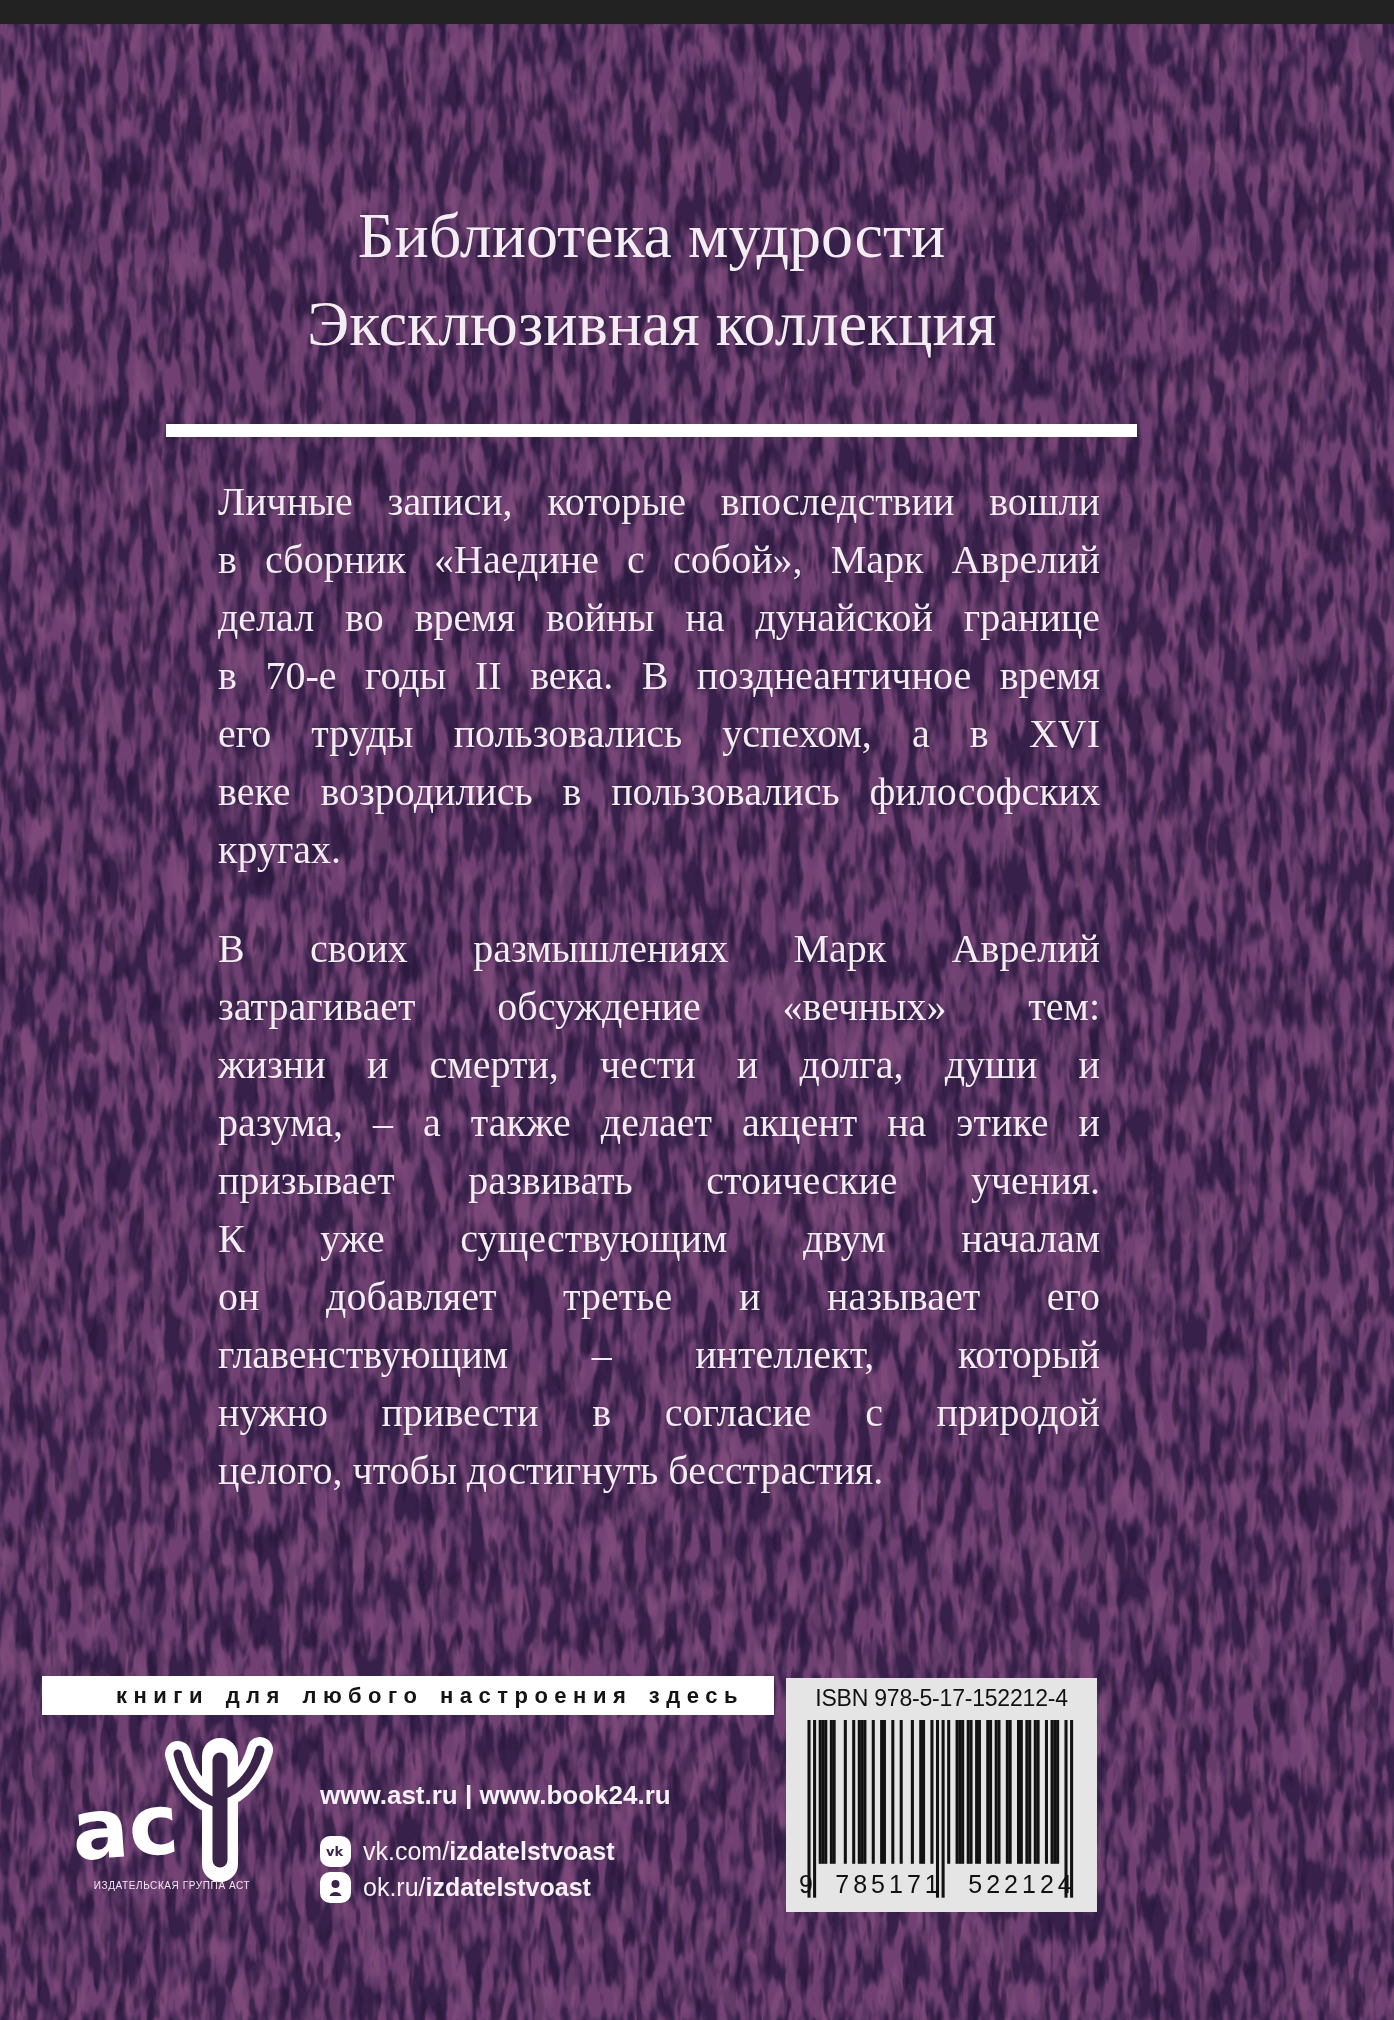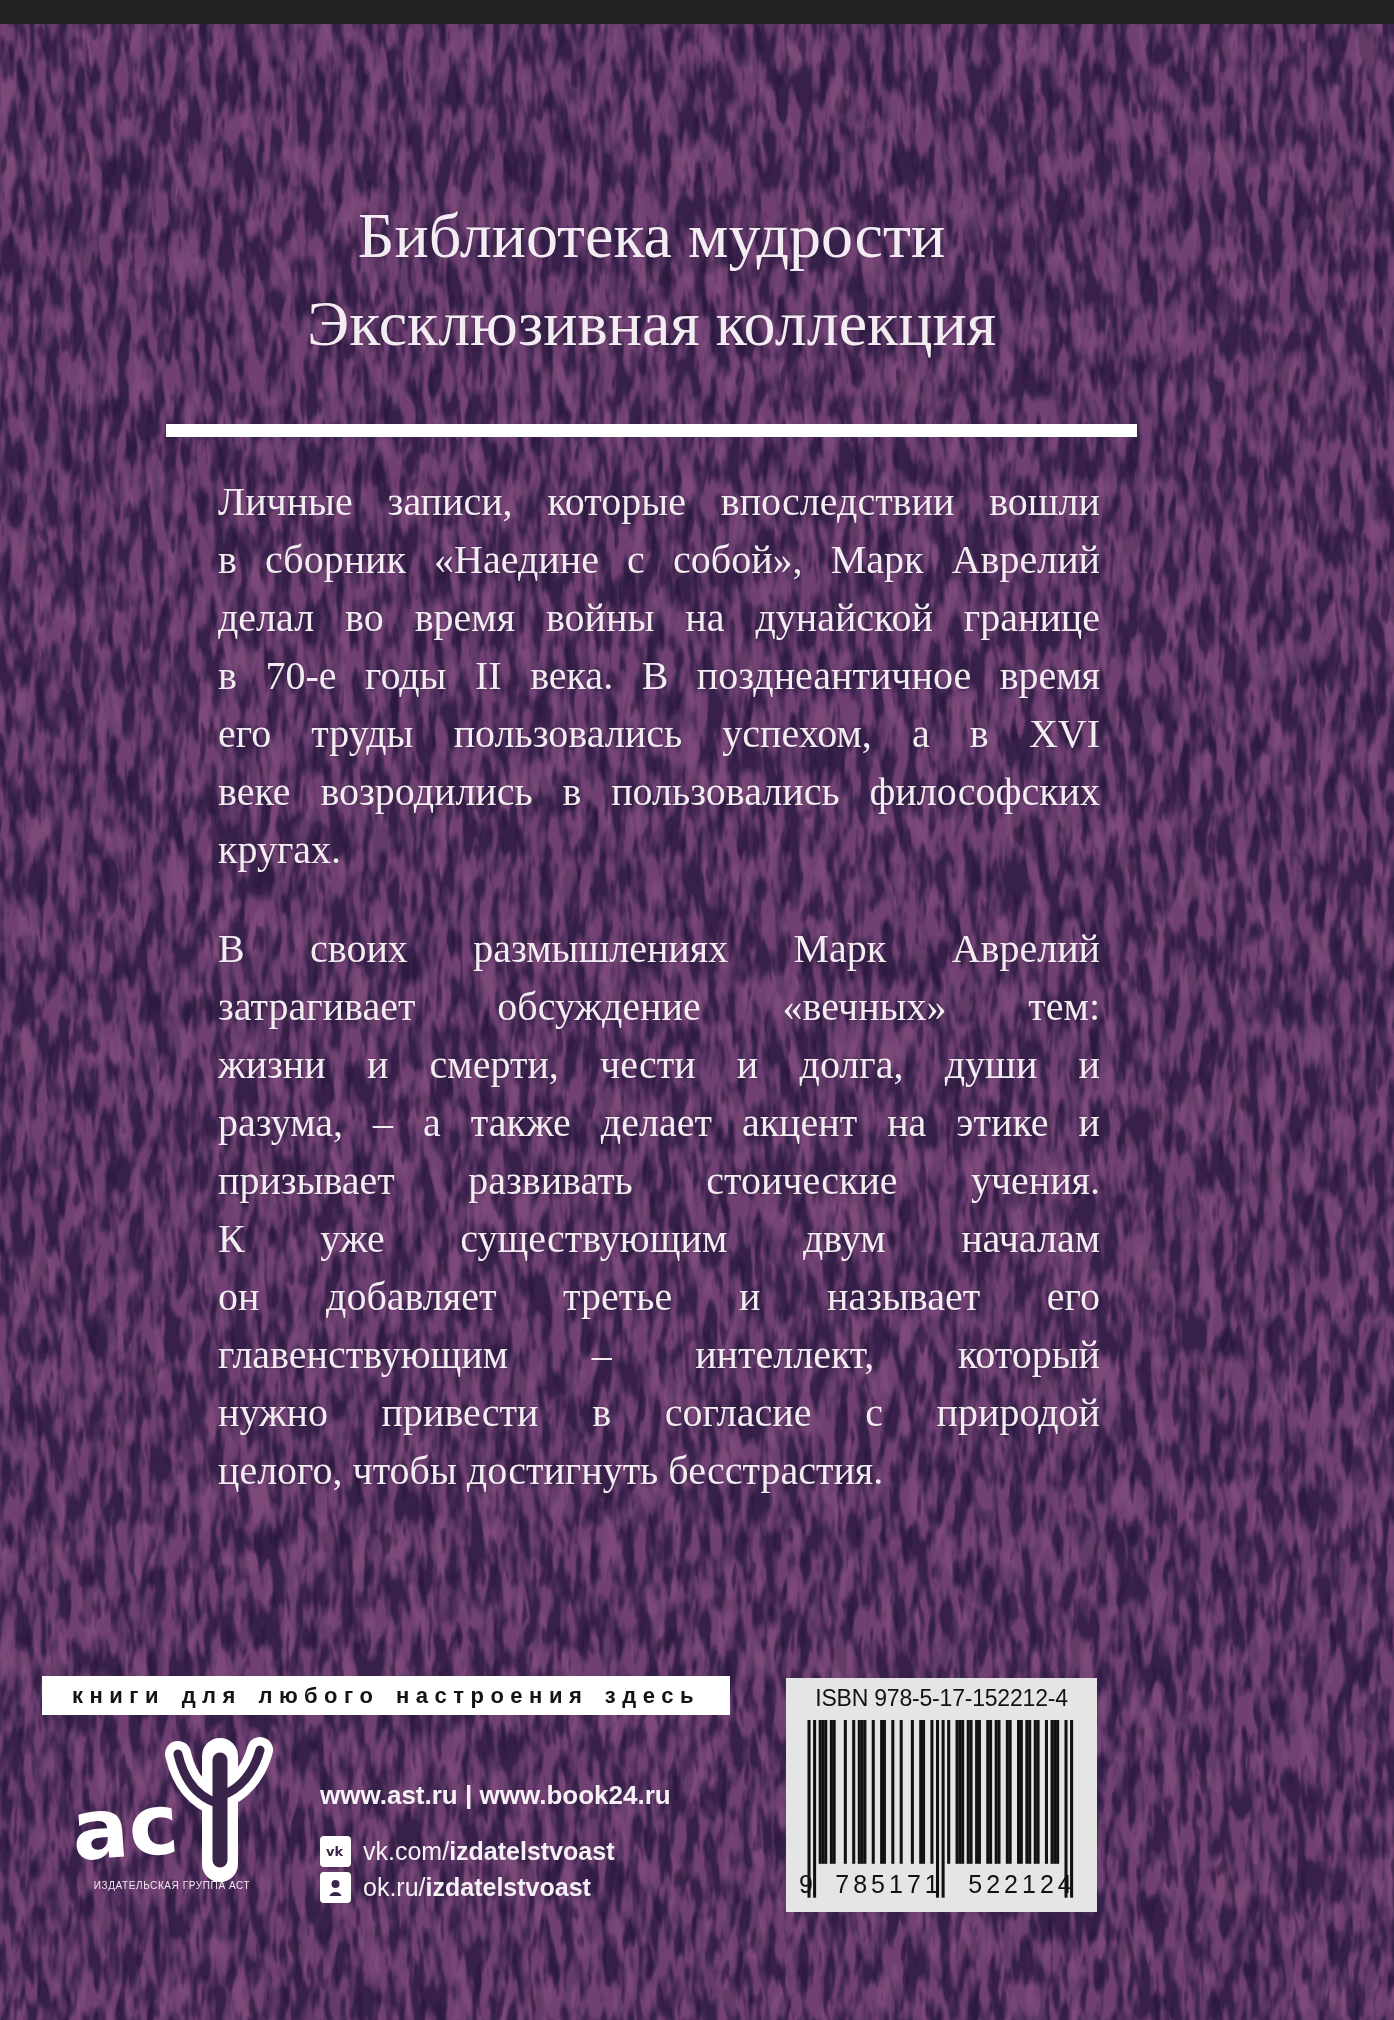--- a/index.html
+++ b/index.html
@@ -12,35 +12,35 @@
                font-size:64px;line-height:88px;font-weight:400;letter-spacing:0px;
                text-shadow:0 0 2px rgba(40,20,50,.4);}
   .divider{left:166px;top:400px;width:971px;height:13px;background:#ffffff;}
 
   .para{left:218px;width:882px;font-size:40px;line-height:58px;
         text-shadow:0 0 2px rgba(40,20,50,.4);}
   .pline{text-align:justify;text-align-last:justify;white-space:nowrap;}
   .pline.last{text-align-last:left;}
 
   .slogan-bar{left:42px;top:1652px;width:688px;height:39px;background:#ffffff;
-              display:flex;align-items:center;justify-content:center;}
+              display:flex;align-items:center;justify-content:center;padding-left:44px;}
   .slogan-bar span{font-family:"Liberation Sans",sans-serif;font-weight:bold;
                    font-size:22px;color:#141414;letter-spacing:6.5px;word-spacing:4px;}
 
   .logo-tagline{left:52px;top:1856px;width:240px;text-align:center;
                 font-family:"Liberation Sans",sans-serif;font-size:10px;
                 letter-spacing:0.6px;color:#efe8ef;}
 
   .links{left:320px;font-family:"Liberation Sans",sans-serif;color:#f6f1f6;}
   .links-sites{top:1756px;font-weight:bold;font-size:26px;}
   .social-row{display:flex;align-items:center;gap:12px;font-size:25px;height:34px;}
   .social-row .bold{font-weight:bold;}
   .vk-row{top:1810px;}
   .ok-row{top:1846px;}
-  .sicon{width:31px;height:31px;background:#ffffff;border-radius:4px;
+  .sicon{width:31px;height:31px;background:#ffffff;border-radius:10px;
          display:flex;align-items:center;justify-content:center;flex:0 0 31px;}
 
   .isbn-box{left:786px;top:1654px;width:311px;height:234px;background:#e5e5e5;}
   .isbn-label{position:absolute;left:0;top:7px;width:100%;text-align:center;
               font-family:"Liberation Sans",sans-serif;font-size:23px;
               letter-spacing:-0.2px;color:#111;}
   #barcode{position:absolute;left:13px;top:42px;}
   .bc-digits{position:absolute;left:13px;top:192px;width:284px;
              display:flex;justify-content:space-between;
              font-family:"Liberation Sans",sans-serif;font-size:25px;color:#111;}

